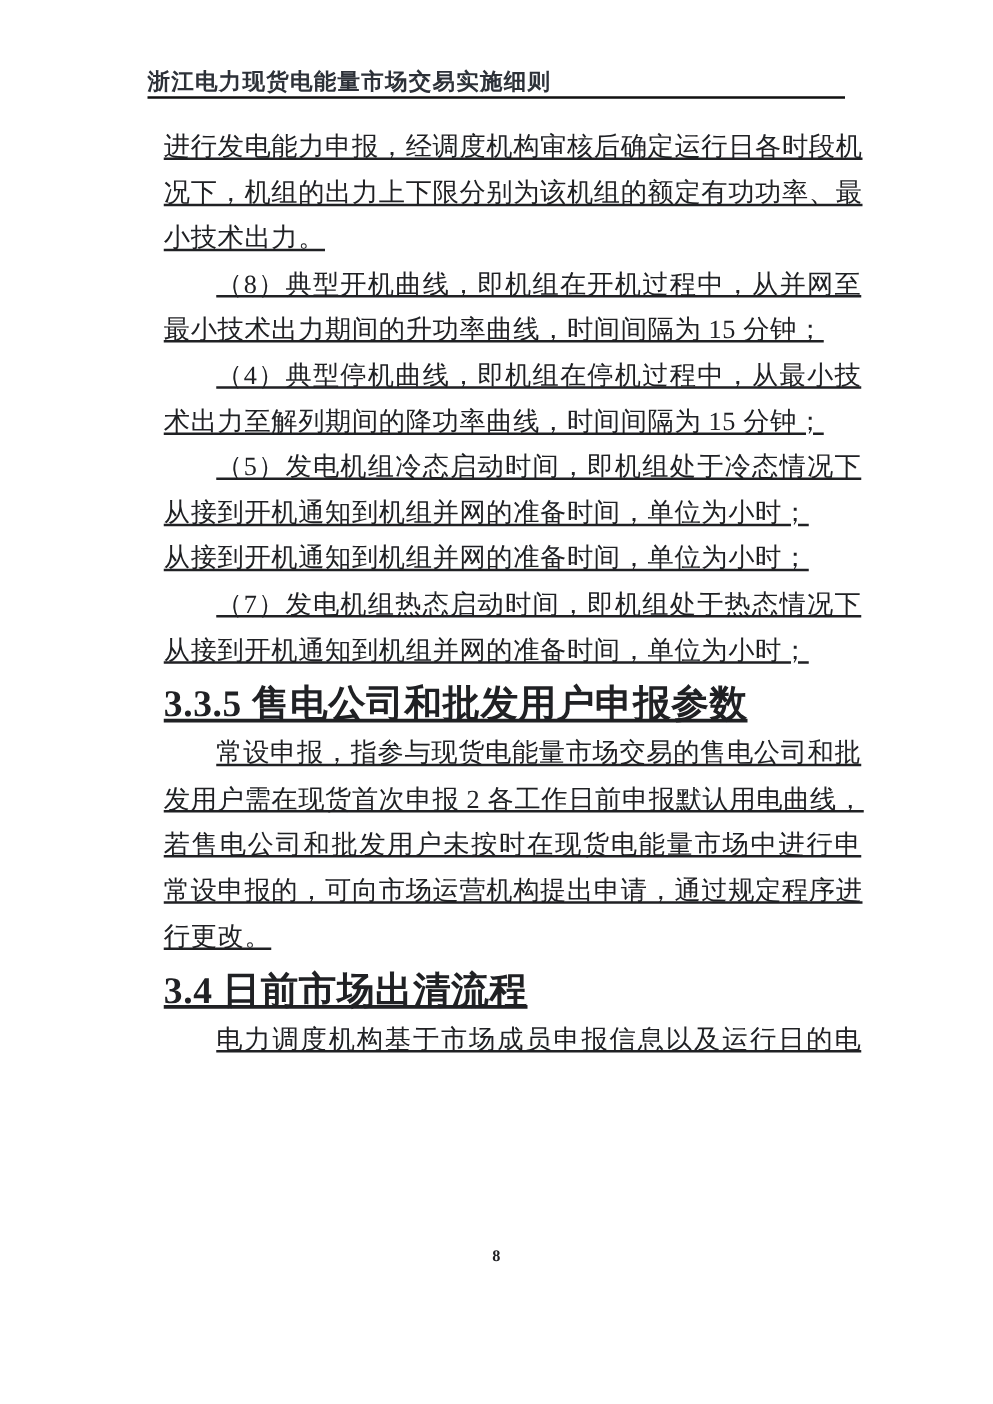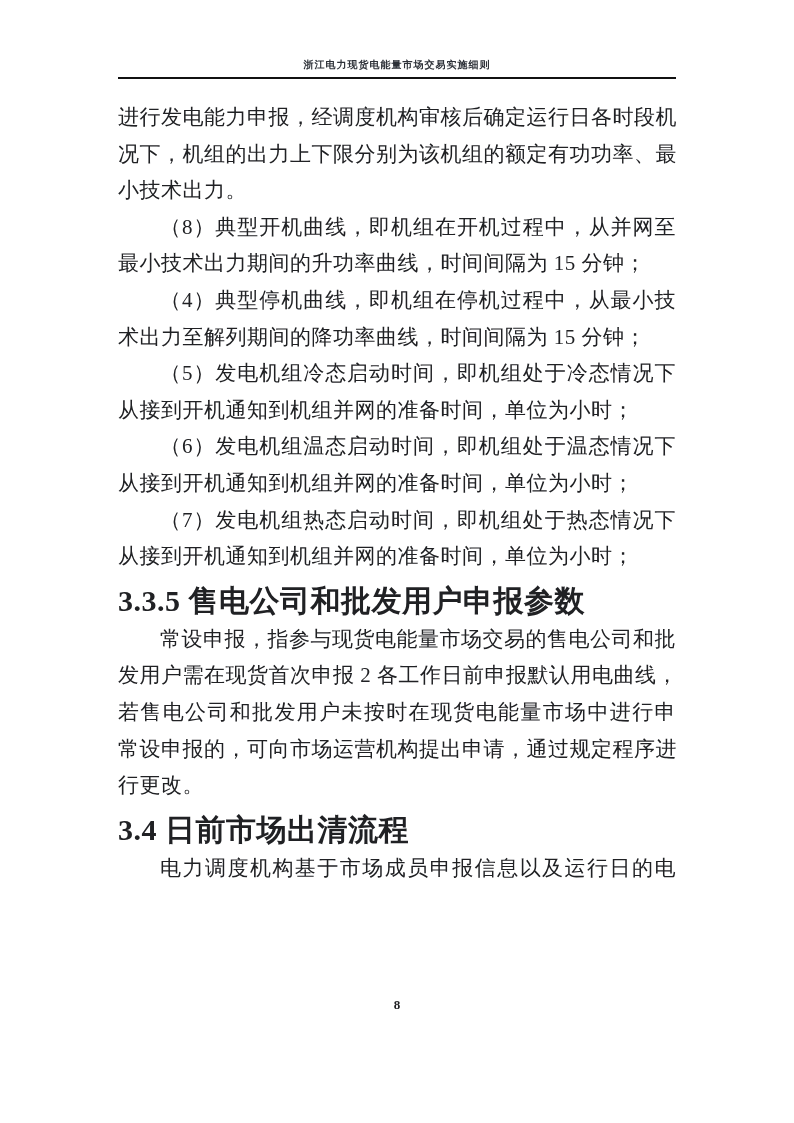--- a/index.html
+++ b/index.html
@@ -11,43 +11,44 @@
     margin: 0 auto;
     background: #ffffff;
     overflow: hidden;
     font-family: "Liberation Serif", "DejaVu Serif", serif;
   }
   .header {
     position: absolute;
     top: 56px;
     left: 118px;
     width: 558px;
-    text-align: center;
-    font-size: 10px;
+    text-align: left;
+    font-size: 18px;
     line-height: 18px;
     font-weight: bold;
     color: var(--header-color, #2d3138);
     letter-spacing: 1px;
   }
   .header-rule {
     position: absolute;
     top: 77px;
     left: 118px;
     width: 558px;
     height: 0;
     border-top: 2px solid var(--rule-color, #111111);
   }
   .doc-body {
     position: absolute;
     top: 99px;
-    left: 118px;
+    left: 131px;
     width: 558px;
     font-size: 21px;
     color: var(--body-color, #202124);
     letter-spacing: 0.5px;
+    text-decoration: underline;
   }
   .text-line {
     line-height: 36.6px;
     text-align: justify;
     text-align-last: justify;
     white-space: nowrap;
   }
   .text-line.last {
     text-align: right;
     text-align-last: left;
@@ -95,21 +96,20 @@
       </div>
       <div>
         <div class="text-line indent">（4）典型停机曲线，即机组在停机过程中，从最小技</div>
         <div class="text-line last">术出力至解列期间的降功率曲线，时间间隔为 15 分钟；</div>
       </div>
       <div>
         <div class="text-line indent">（5）发电机组冷态启动时间，即机组处于冷态情况下</div>
         <div class="text-line last">从接到开机通知到机组并网的准备时间，单位为小时；</div>
       </div>
       <div>
-        <div class="text-line indent">（6）发电机组温态启动时间，即机组处于温态情况下</div>
         <div class="text-line last">从接到开机通知到机组并网的准备时间，单位为小时；</div>
       </div>
       <div>
         <div class="text-line indent">（7）发电机组热态启动时间，即机组处于热态情况下</div>
         <div class="text-line last">从接到开机通知到机组并网的准备时间，单位为小时；</div>
       </div>
       <div class="section-heading">3.3.5 售电公司和批发用户申报参数</div>
       <div>
         <div class="text-line indent">常设申报，指参与现货电能量市场交易的售电公司和批</div>
         <div class="text-line">发用户需在现货首次申报 2 各工作日前申报默认用电曲线，</div>

